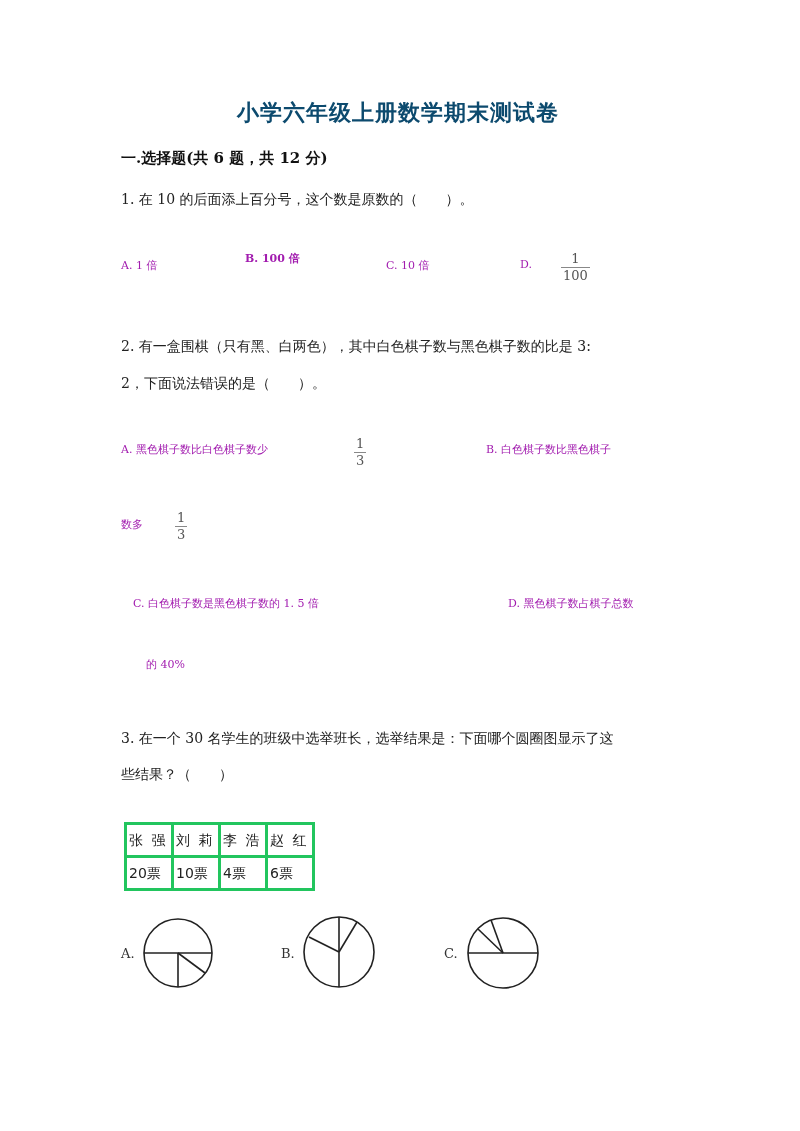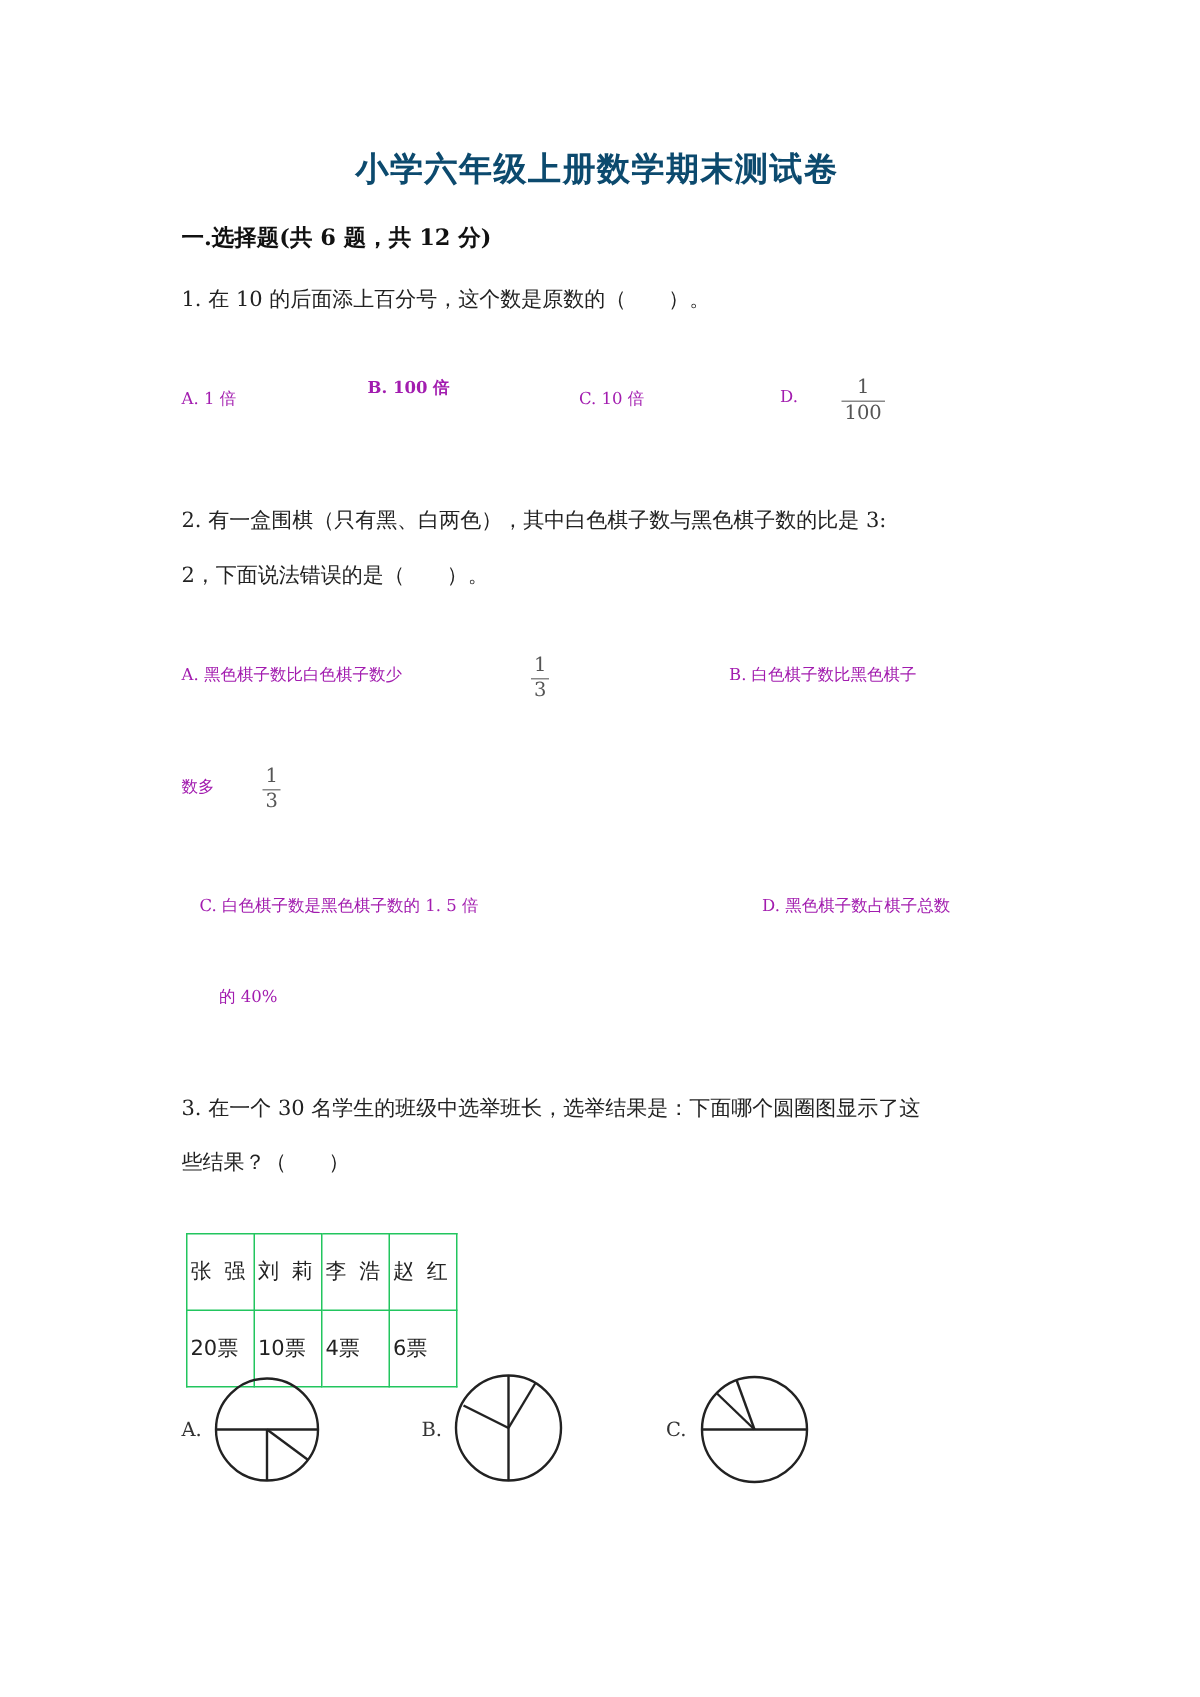--- a/index.html
+++ b/index.html
@@ -51,22 +51,22 @@
     table.votes {
       position: absolute;
       top: 822px;
       left: 124px;
       border-collapse: collapse;
       font-family: "DejaVu Sans", "Liberation Sans", sans-serif;
       font-size: 14px;
       color: #222222;
     }
     table.votes td {
-      border: 1px solid #22c55e;
-      padding: 16px 2px;
+      border: 3px solid #22c55e;
+      padding: 6px 2px;
       height: 18px;
       line-height: 18px;
       width: 40px;
       letter-spacing: 2px;
     }
     .pie-label {
       font-family: "DejaVu Serif", "Liberation Serif", serif;
       font-size: 13px;
       color: #333333;
     }

